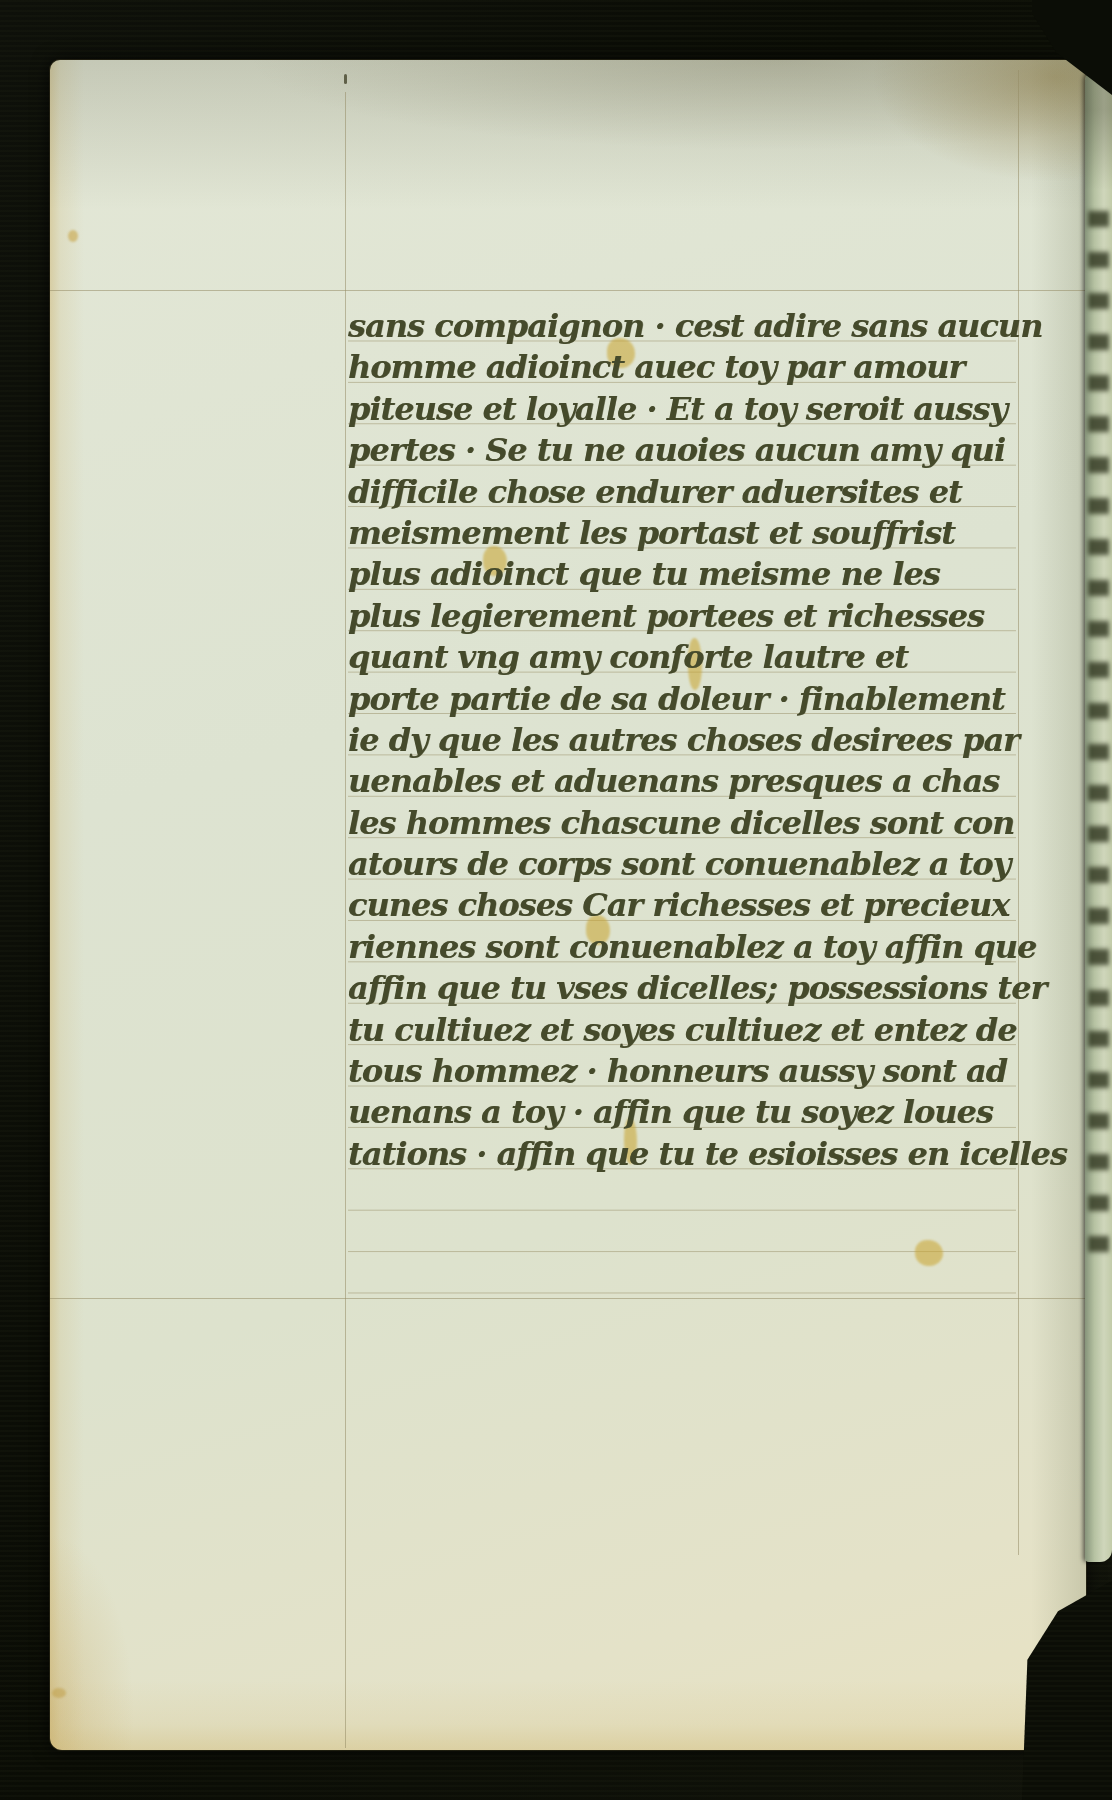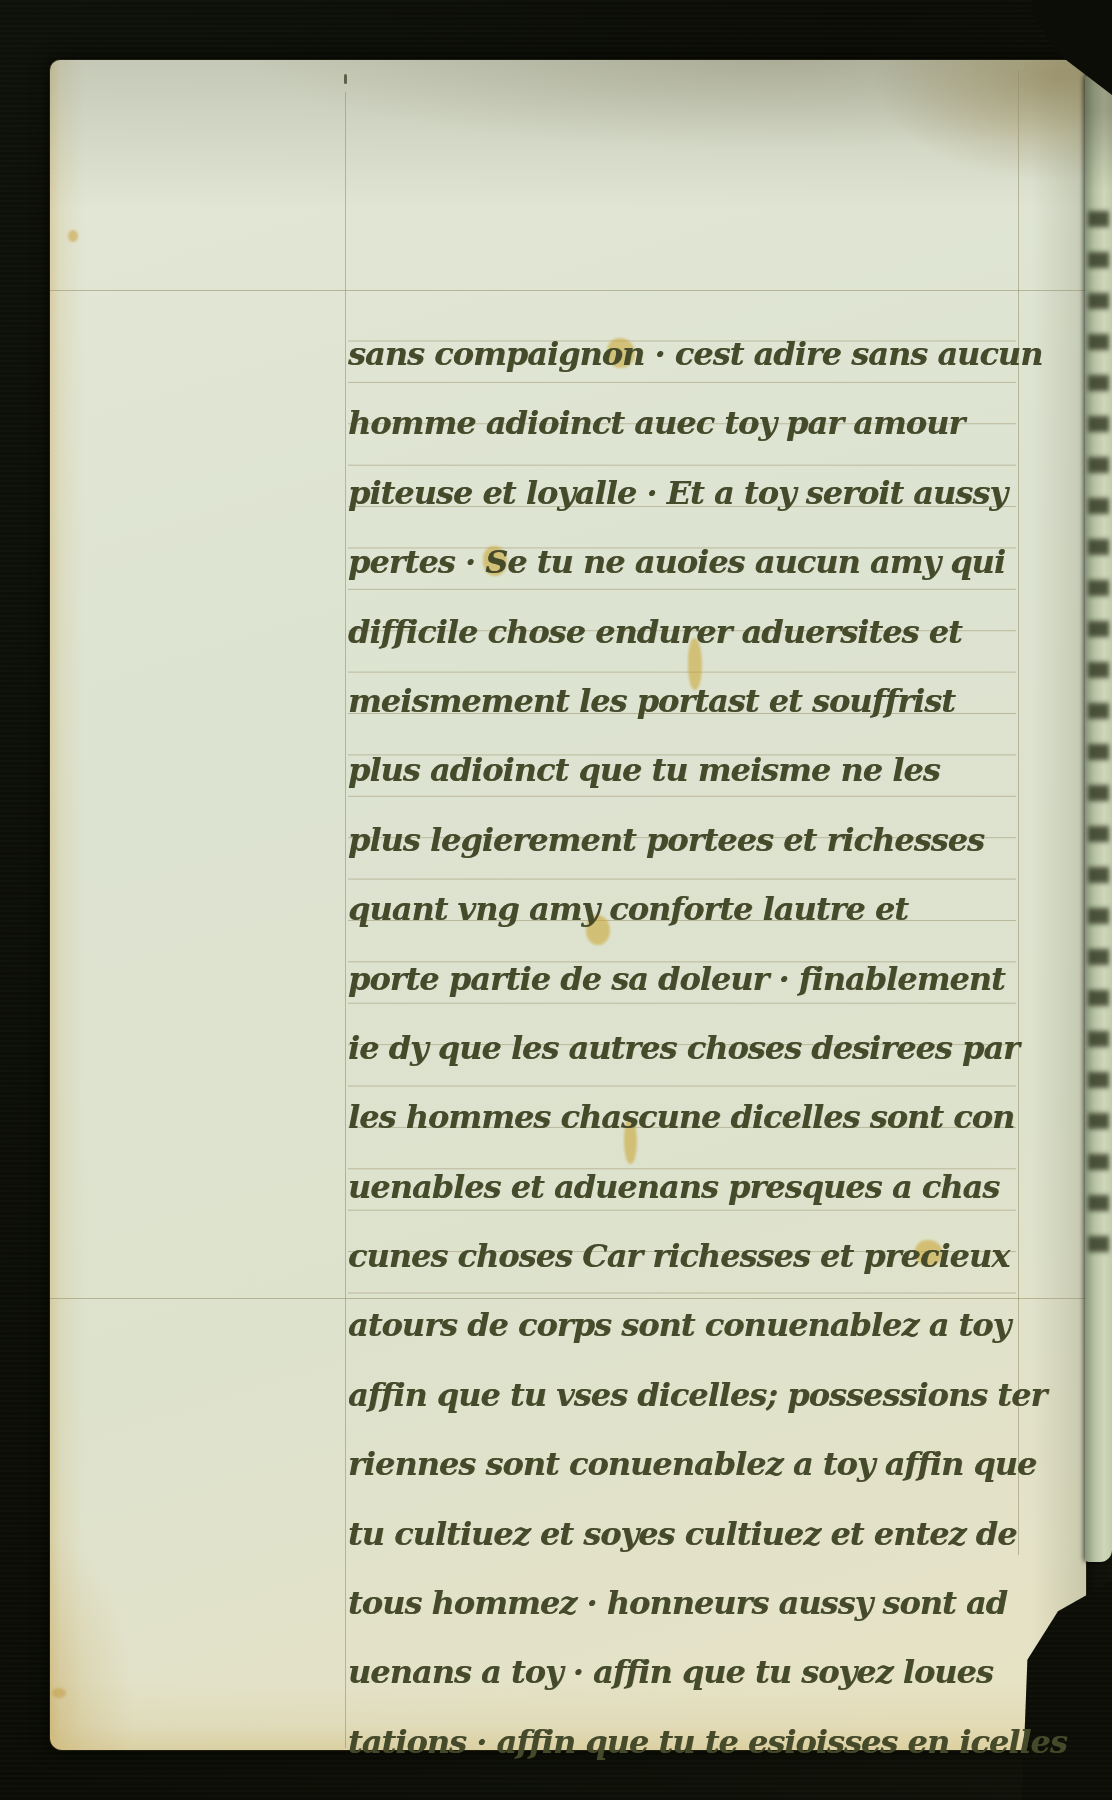--- a/index.html
+++ b/index.html
@@ -45,21 +45,21 @@
     position:absolute;left:298px;top:246px;width:668px;height:1000px;
     font-style:italic;font-weight:bold;
     font-size:32px;line-height:41.4px;
     letter-spacing:-1px;
     color:#454a2b;
     text-shadow:0.4px 0.4px 0.6px rgba(58,60,30,.45);
     background-image:linear-gradient(to bottom, rgba(0,0,0,0) 0 34px, rgba(152,142,102,.5) 34px 35px, rgba(0,0,0,0) 35px);
     background-size:100% 41.4px;
     white-space:nowrap;
   }
-  .tl{height:41.4px;overflow:visible;position:relative;z-index:2;margin-top:28px;}
+  .tl{height:41.4px;overflow:visible;position:relative;z-index:2;}
 
   
   .touch{position:absolute;background:#c9a42e;opacity:.55;border-radius:45% 55% 50% 50%;z-index:1;filter:blur(1px);}
   .touch.t1{left:557px;top:278px;width:28px;height:30px;}
   .touch.t2{left:433px;top:486px;width:24px;height:30px;}
   .touch.t3{left:638px;top:578px;width:14px;height:52px;}
   .touch.t4{left:536px;top:855px;width:24px;height:30px;}
   .touch.t5{left:574px;top:1058px;width:13px;height:46px;}
   .touch.t6{left:865px;top:1180px;width:28px;height:26px;}
 
@@ -128,26 +128,26 @@
       <div class="tl">homme adioinct auec toy par amour</div>
       <div class="tl">piteuse et loyalle · Et a toy seroit aussy</div>
       <div class="tl">pertes · Se tu ne auoies aucun amy qui</div>
       <div class="tl">difficile chose endurer aduersites et</div>
       <div class="tl">meismement les portast et souffrist</div>
       <div class="tl">plus adioinct que tu meisme ne les</div>
       <div class="tl">plus legierement portees et richesses</div>
       <div class="tl">quant vng amy conforte lautre et</div>
       <div class="tl">porte partie de sa doleur · finablement</div>
       <div class="tl">ie dy que les autres choses desirees par</div>
+      <div class="tl">uenables et aduenans presques a chas</div>
       <div class="tl">les hommes chascune dicelles sont con</div>
-      <div class="tl">uenables et aduenans presques a chas</div>
+      <div class="tl">atours de corps sont conuenablez a toy</div>
       <div class="tl">cunes choses Car richesses et precieux</div>
-      <div class="tl">atours de corps sont conuenablez a toy</div>
+      <div class="tl">riennes sont conuenablez a toy affin que</div>
       <div class="tl">affin que tu vses dicelles; possessions ter</div>
-      <div class="tl">riennes sont conuenablez a toy affin que</div>
       <div class="tl">tu cultiuez et soyes cultiuez et entez de</div>
       <div class="tl">tous hommez · honneurs aussy sont ad</div>
       <div class="tl">uenans a toy · affin que tu soyez loues</div>
       <div class="tl">tations · affin que tu te esioisses en icelles</div>
     </div>
   </div>
 
   <div class="next-leaf">
     <div class="next-leaf-text"></div>
   </div>

